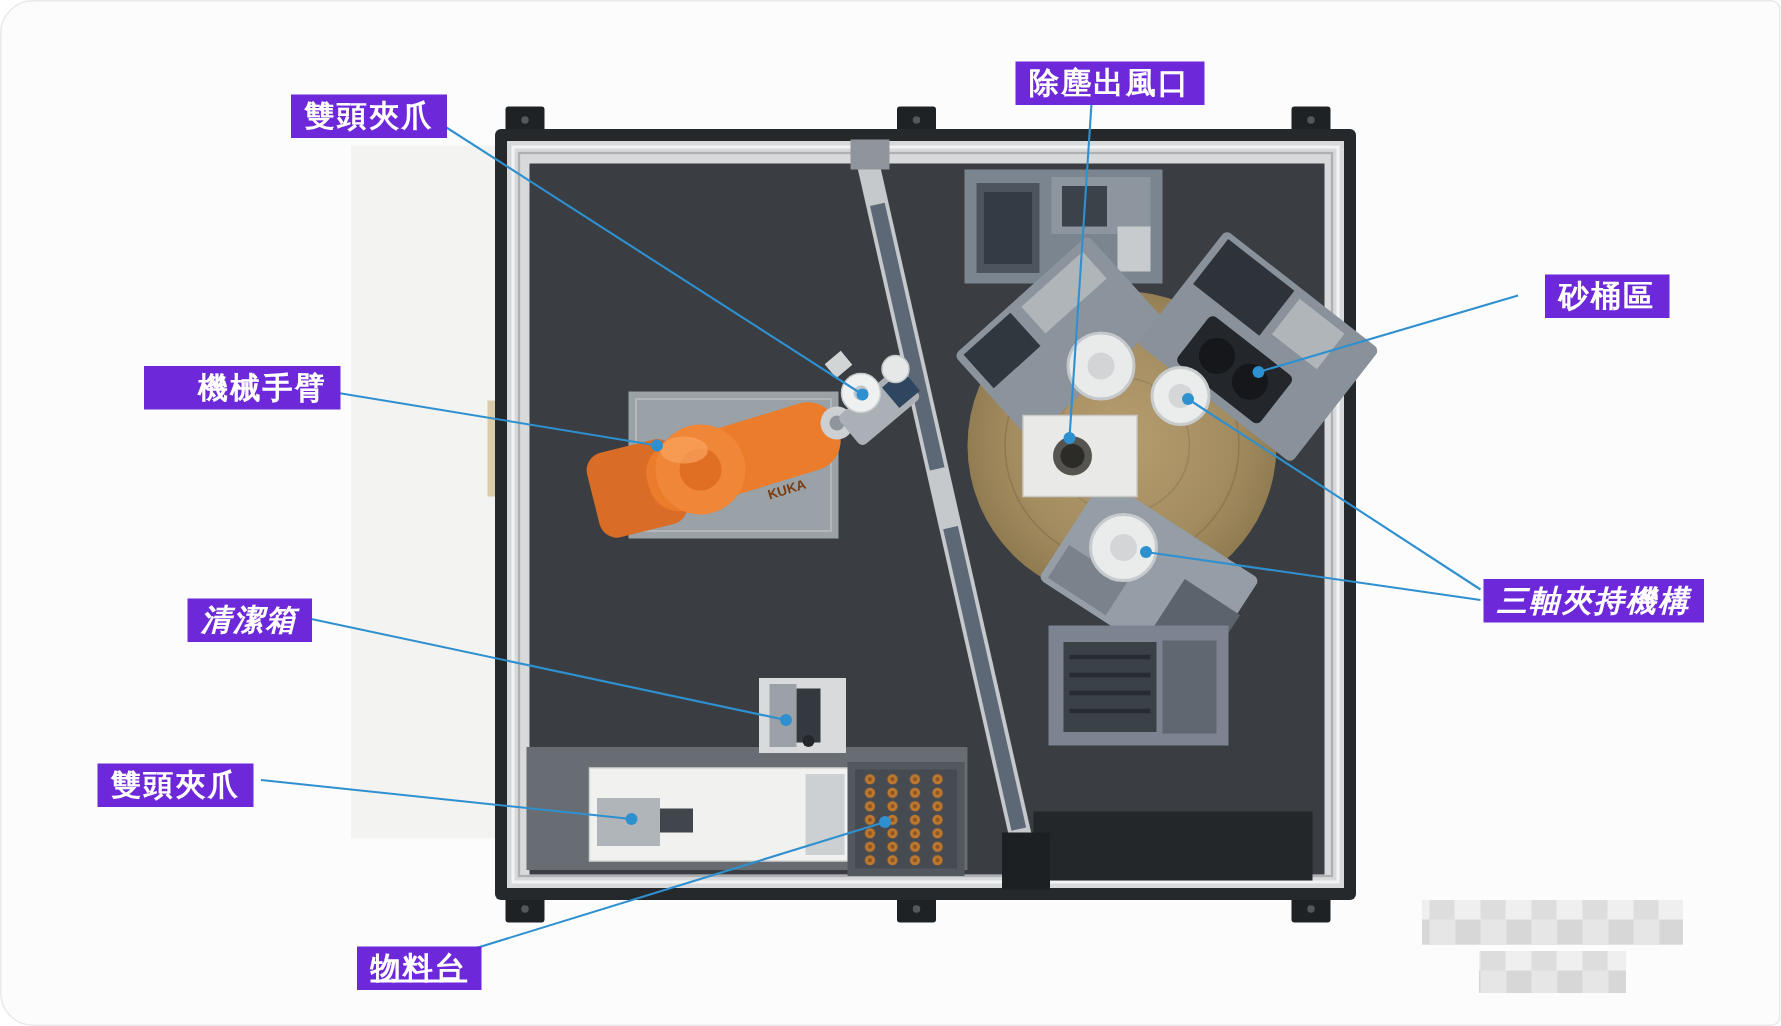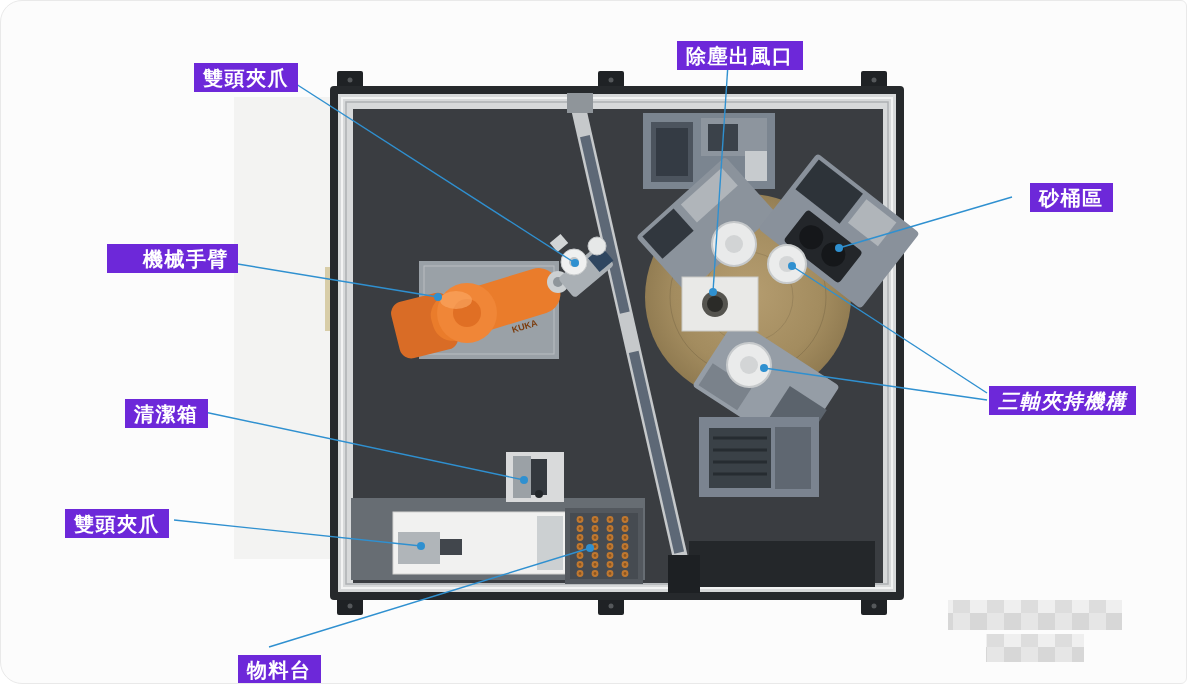--- a/index.html
+++ b/index.html
@@ -228,19 +228,19 @@
       <circle cx="763" cy="367" r="4"></circle>
       <circle cx="523" cy="479" r="4"></circle>
       <circle cx="420" cy="545" r="4"></circle>
       <circle cx="589" cy="547" r="4"></circle>
     </g>
   </svg>
 
   <div class="callout" style="left:193px; top:62px;">雙頭夾爪</div>
   <div class="callout" style="left:676px; top:40px;">除塵出風口</div>
   <div class="callout" style="left:1029px; top:182px;">砂桶區</div>
-  <div class="callout" style="left:106px;  top:243px;padding-left:36px;">機械手臂</div>
+  <div class="callout" style="left:95px;  top:243px;padding-left:36px;">機械手臂</div>
   <div class="callout" style="left:988px; top:385px;font-style:italic;">三軸夾持機構</div>
-  <div class="callout" style="left:124px; top:398px;">清潔箱</div>
+  <div class="callout" style="left:124px; top:398px;font-style:italic;">清潔箱</div>
   <div class="callout" style="left:64px;  top:508px;">雙頭夾爪</div>
-  <div class="callout" style="left:237px; top:654px;">物料台</div>
+  <div class="callout" style="left:237px; top:630px;text-decoration:underline;">物料台</div>
 
 </div>
 
 </body></html>

